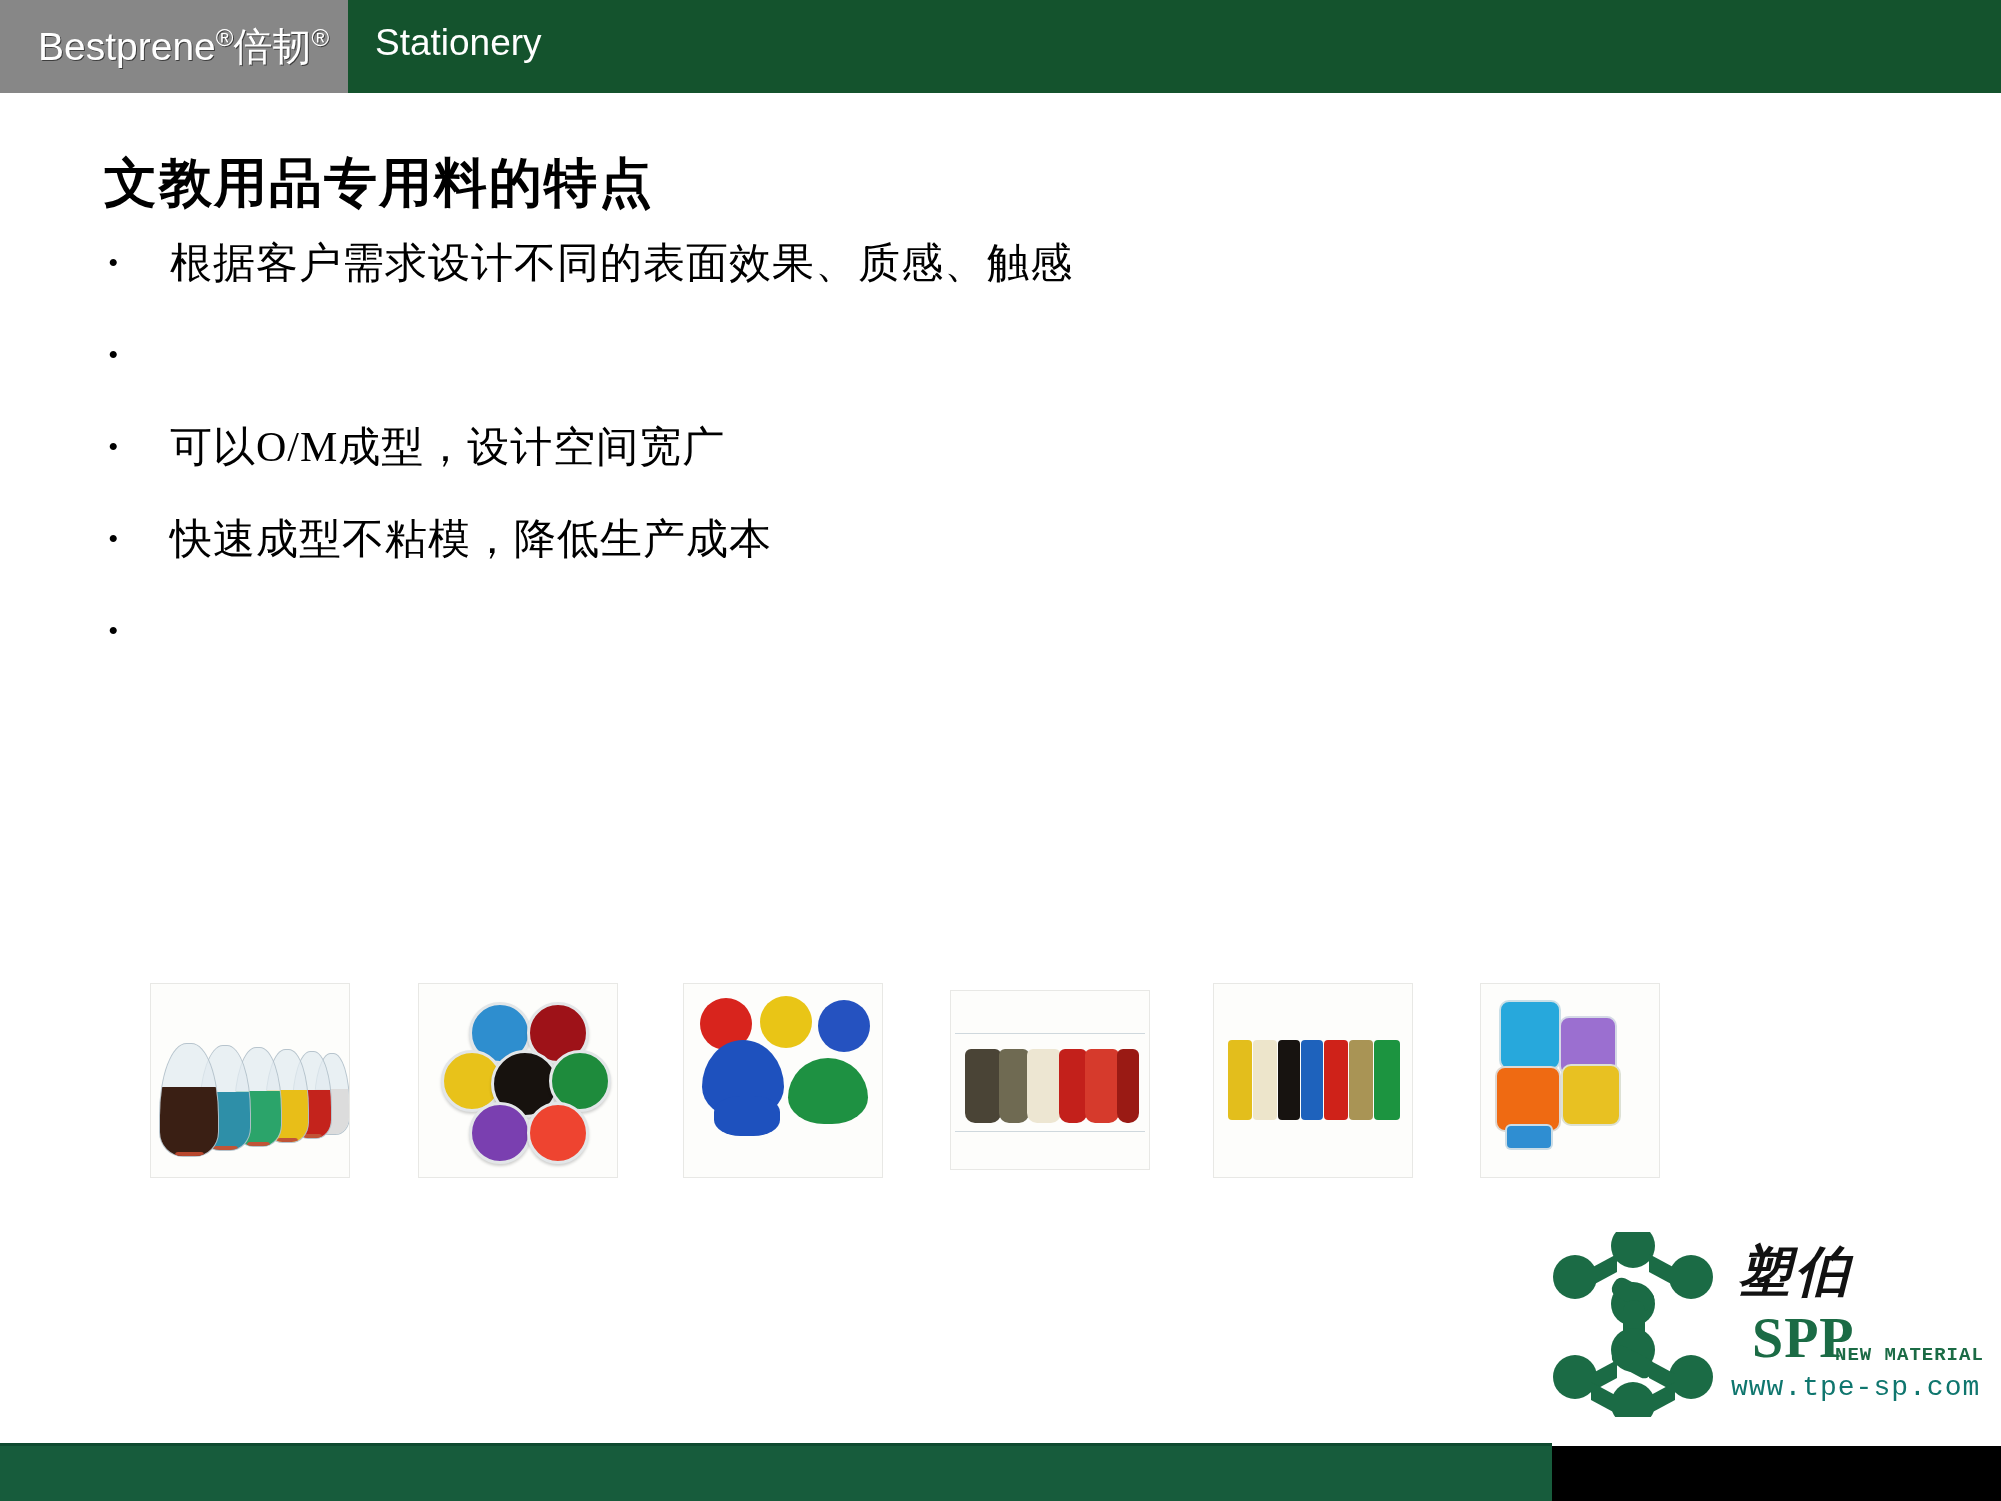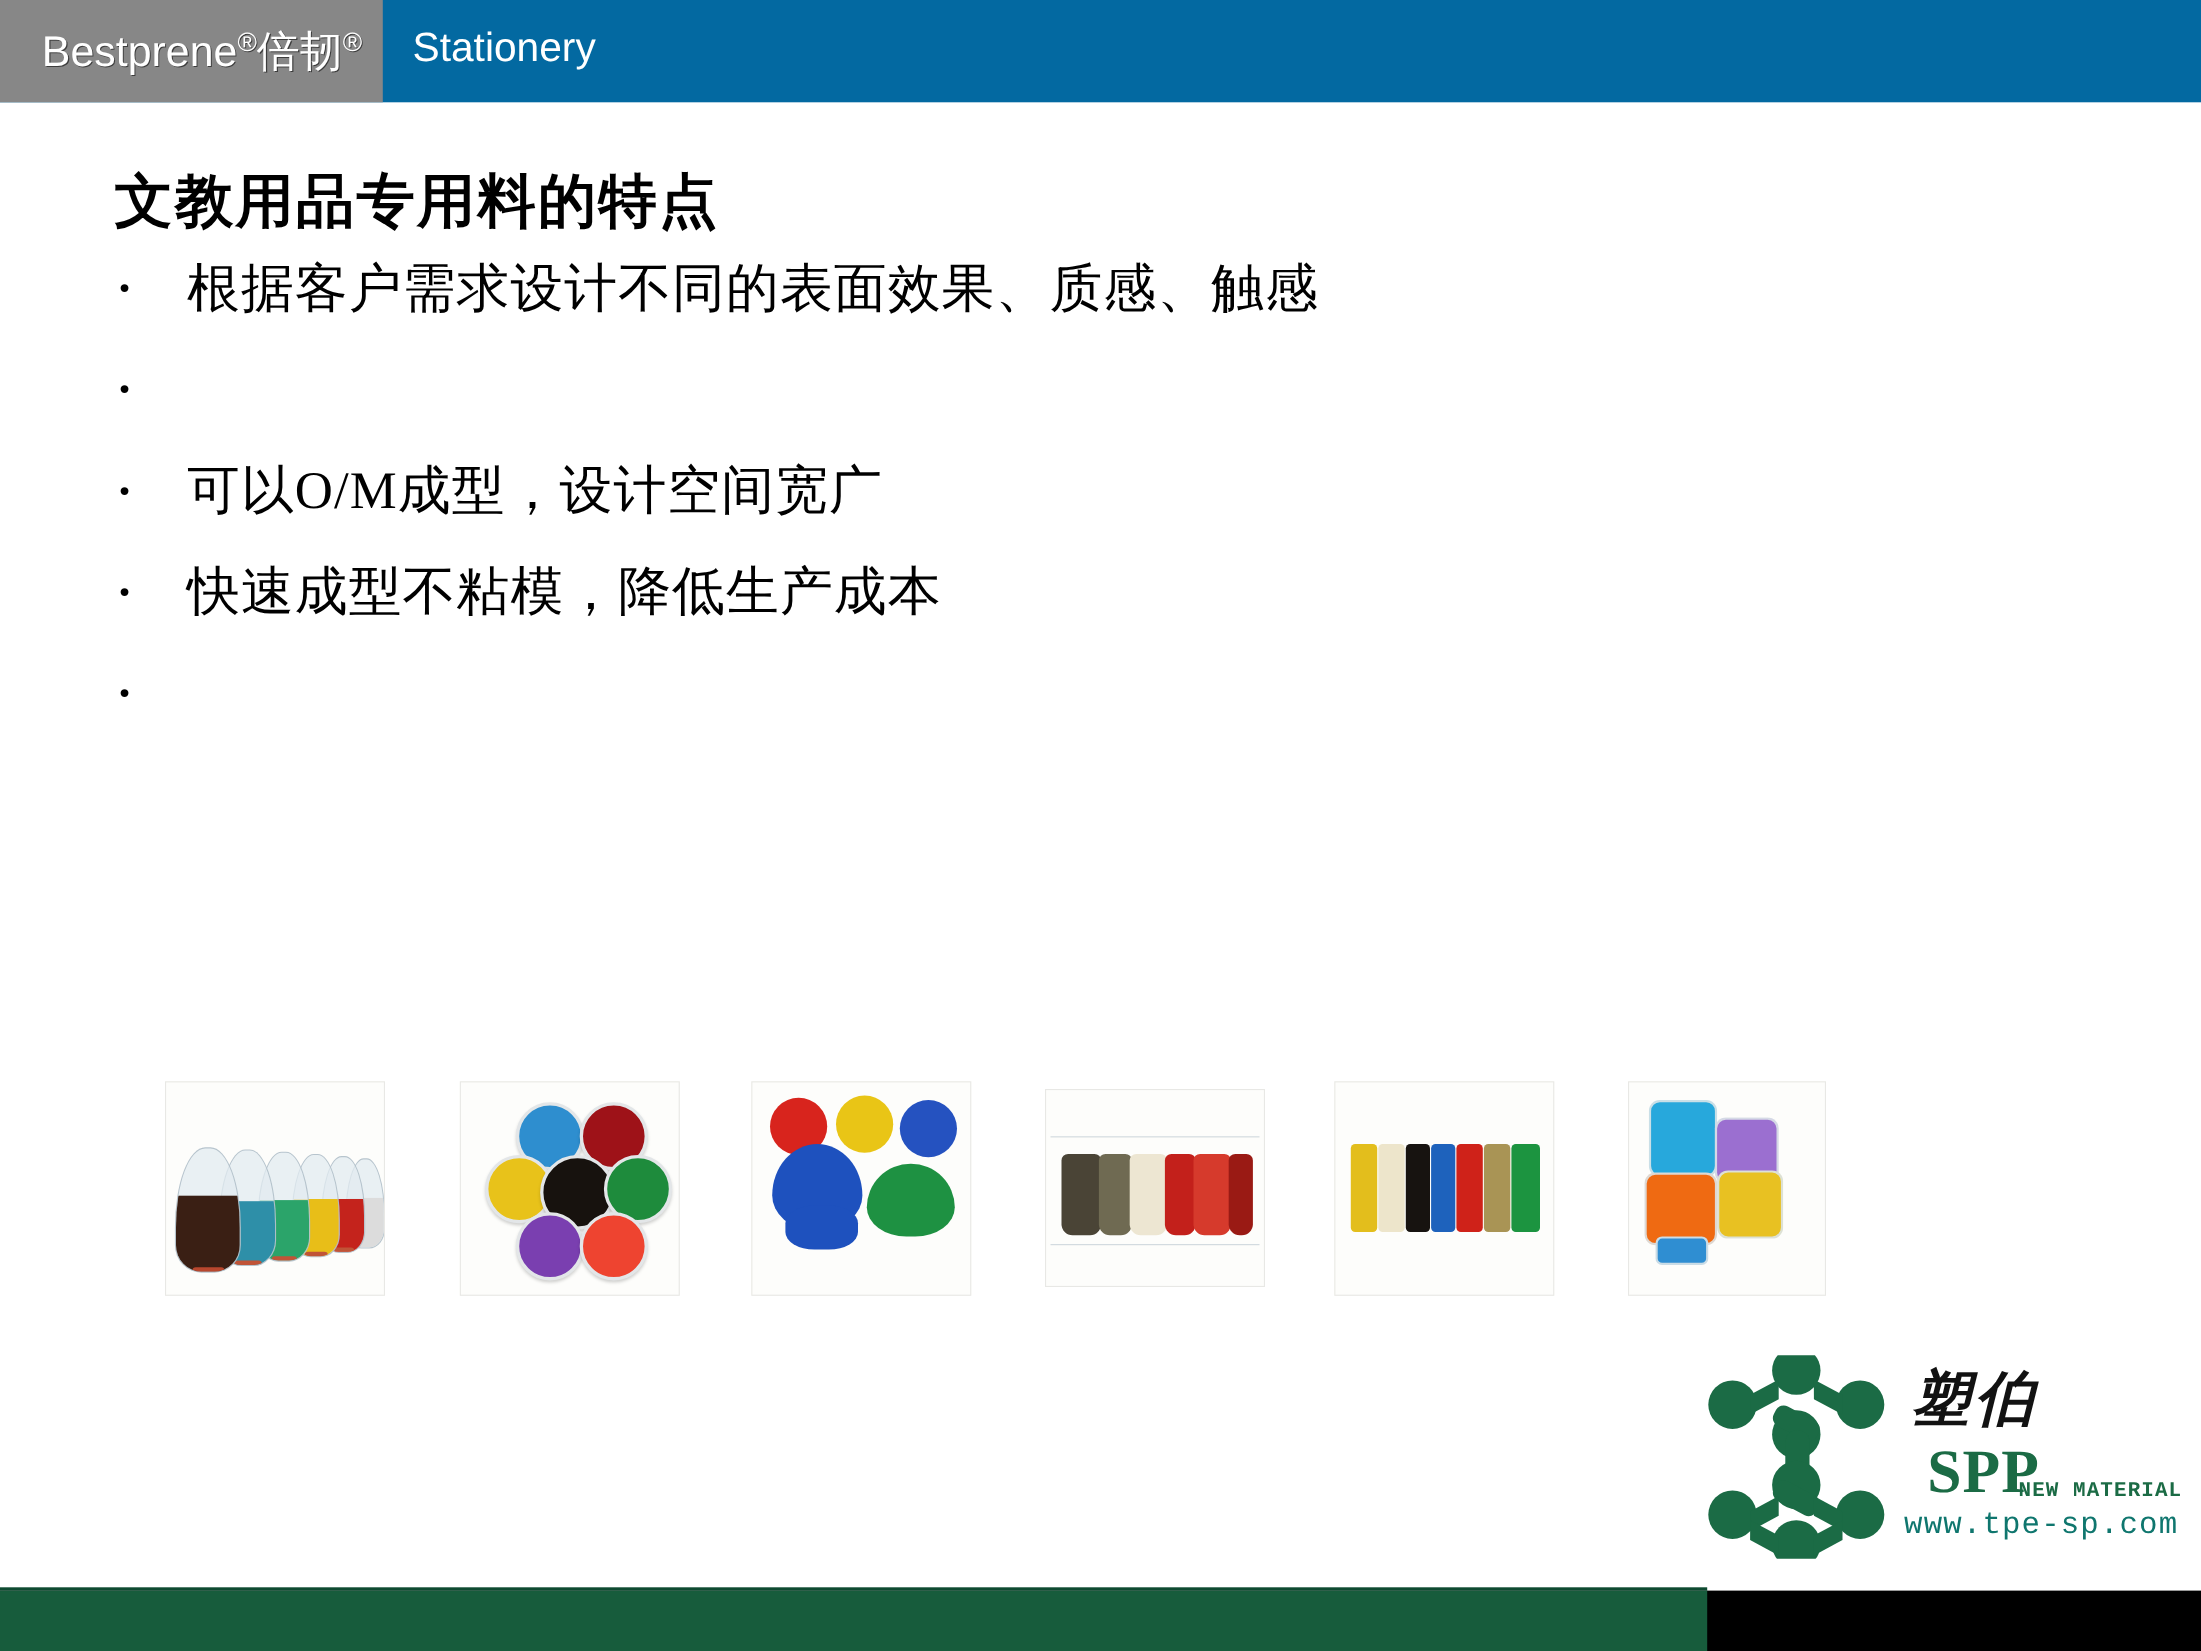--- a/index.html
+++ b/index.html
@@ -14,21 +14,21 @@
     overflow: hidden;
     font-family: "Liberation Sans", sans-serif;
   }
 
   
   .header {
     position: absolute;
     left: 0; top: 0;
     width: 2001px;
     height: 93px;
-    background: #0369a1;
+    background: #14532d;
   }
   .header-brand-box {
     position: absolute;
     left: 0; top: 0;
     width: 348px;
     height: 93px;
     background: #878787;
   }
   .header-brand-text {
     position: absolute;
@@ -87,21 +87,21 @@
     text-align: left;
     font-family: "Liberation Serif", serif;
     font-size: 30px;
     line-height: 56px;
     color: #000000;
     padding-left: 8px;
     box-sizing: border-box;
   }
   .bullet-text {
     font-family: "Liberation Serif", serif;
-    font-size: 48px;
+    font-size: 42px;
     line-height: 56px;
     color: #000000;
     white-space: nowrap;
     letter-spacing: 1px;
     text-align: center;
   }
 
   
   .photo-strip {
     position: absolute;

